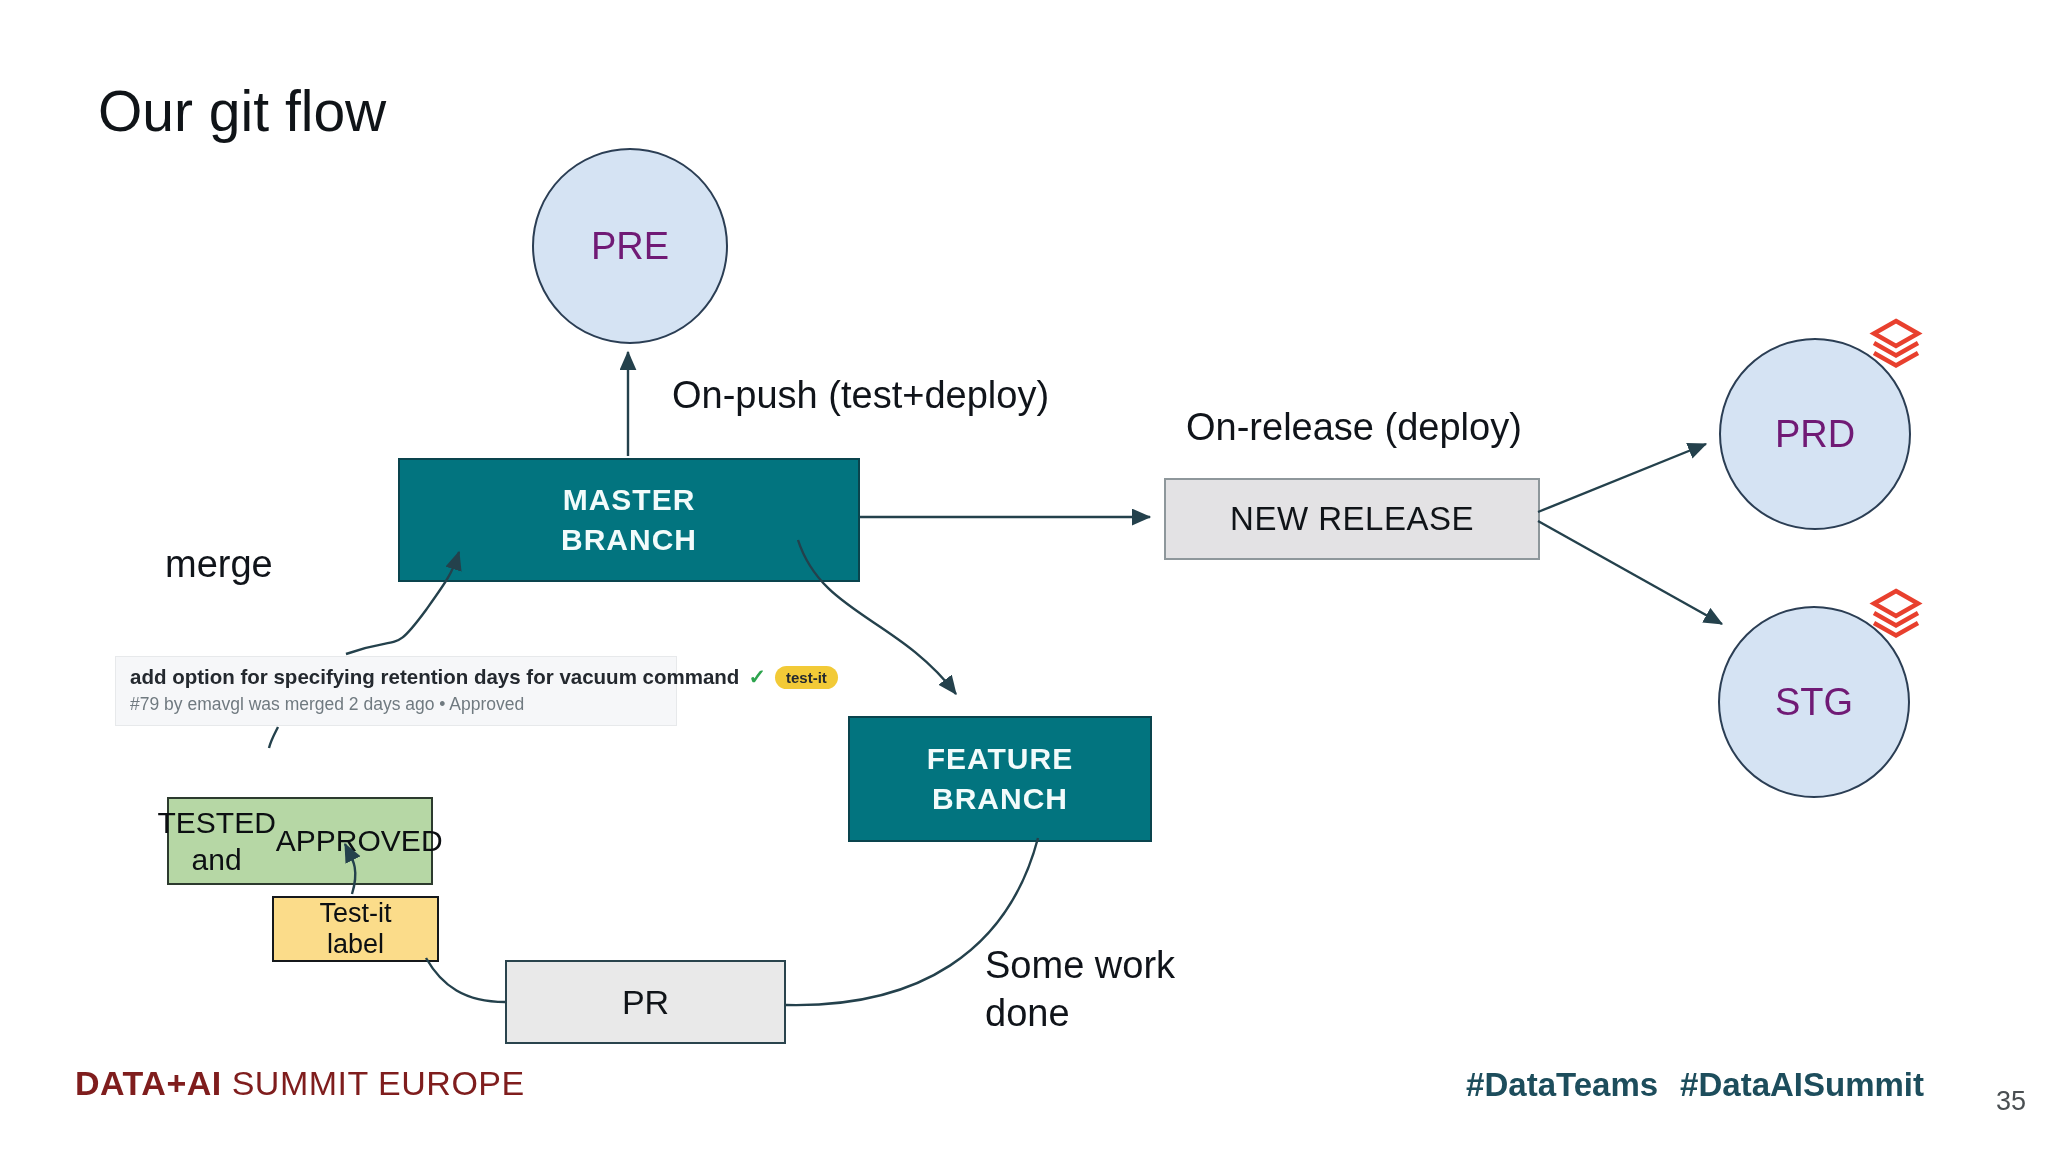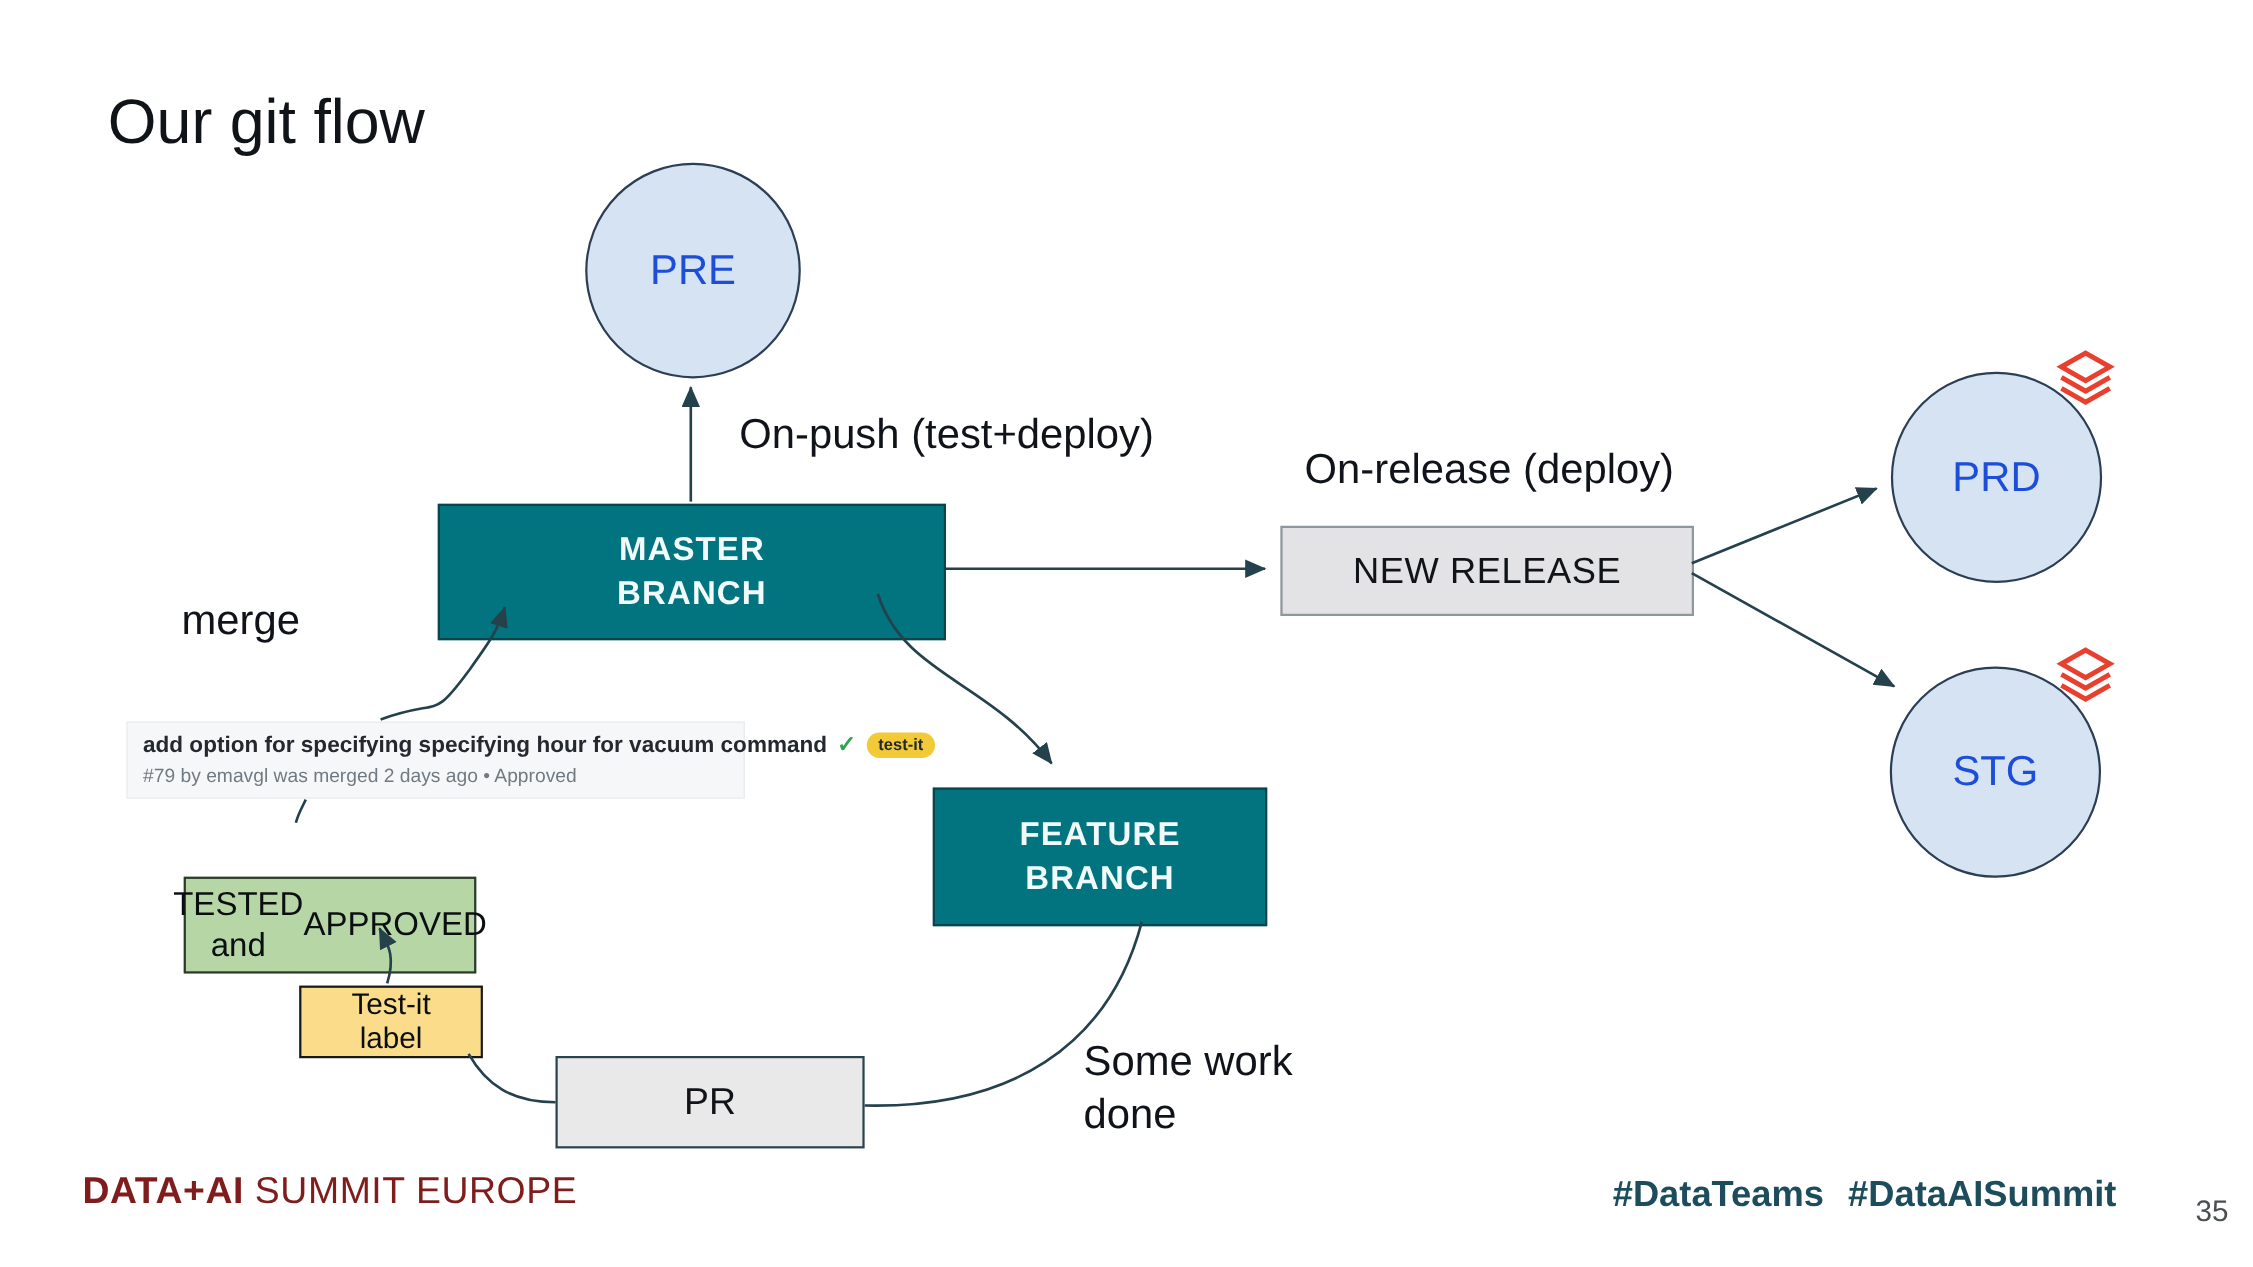--- a/index.html
+++ b/index.html
@@ -16,21 +16,21 @@
     left:98px;top:78px;
     font-size:57px;font-weight:500;color:#101418;letter-spacing:0px;
   }
 
   
   .env-circle{
     border-radius:50%;
     background:#d5e3f3;
     border:2px solid #2b3e54;
     display:flex;align-items:center;justify-content:center;
-    font-size:38px;color:#1d4ed8;
+    font-size:38px;color:#701a75;
   }
   .circle-pre{left:532px;top:148px;width:192px;height:192px;}
   .circle-prd{left:1719px;top:338px;width:188px;height:188px;}
   .circle-stg{left:1718px;top:606px;width:188px;height:188px;}
 
   
   .branch-box{
     background:#02747f;
     border:2px solid #0a444d;
     display:flex;flex-direction:column;align-items:center;justify-content:center;
@@ -161,21 +161,21 @@
   <div class="abs flow-label label-onpush">On-push (test+deploy)</div>
   <div class="abs flow-label label-onrelease">On-release (deploy)</div>
   <div class="abs flow-label label-merge">merge</div>
   <div class="abs flow-label label-somework">
     <div>Some work</div>
     <div>done</div>
   </div>
 
   <div class="abs pr-card">
     <div class="pr-card-titlerow">
-      <span class="pr-card-title">add option for specifying specifying hour for vacuum command</span>
+      <span class="pr-card-title">add option for specifying retention days for vacuum command</span>
       <span class="pr-check">✓</span>
       <span class="pr-badge">test-it</span>
     </div>
     <div class="pr-card-meta">#79 by emavgl was merged 2 days ago • Approved</div>
   </div>
 
   <svg class="abs connectors" width="2048" height="1152" viewBox="0 0 2048 1152">
     <defs>
       <marker id="ah" markerWidth="10" markerHeight="8" refX="7.5" refY="3.5" orient="auto">
         <path d="M0,0 L8,3.5 L0,7 z" fill="#24414c"></path>

